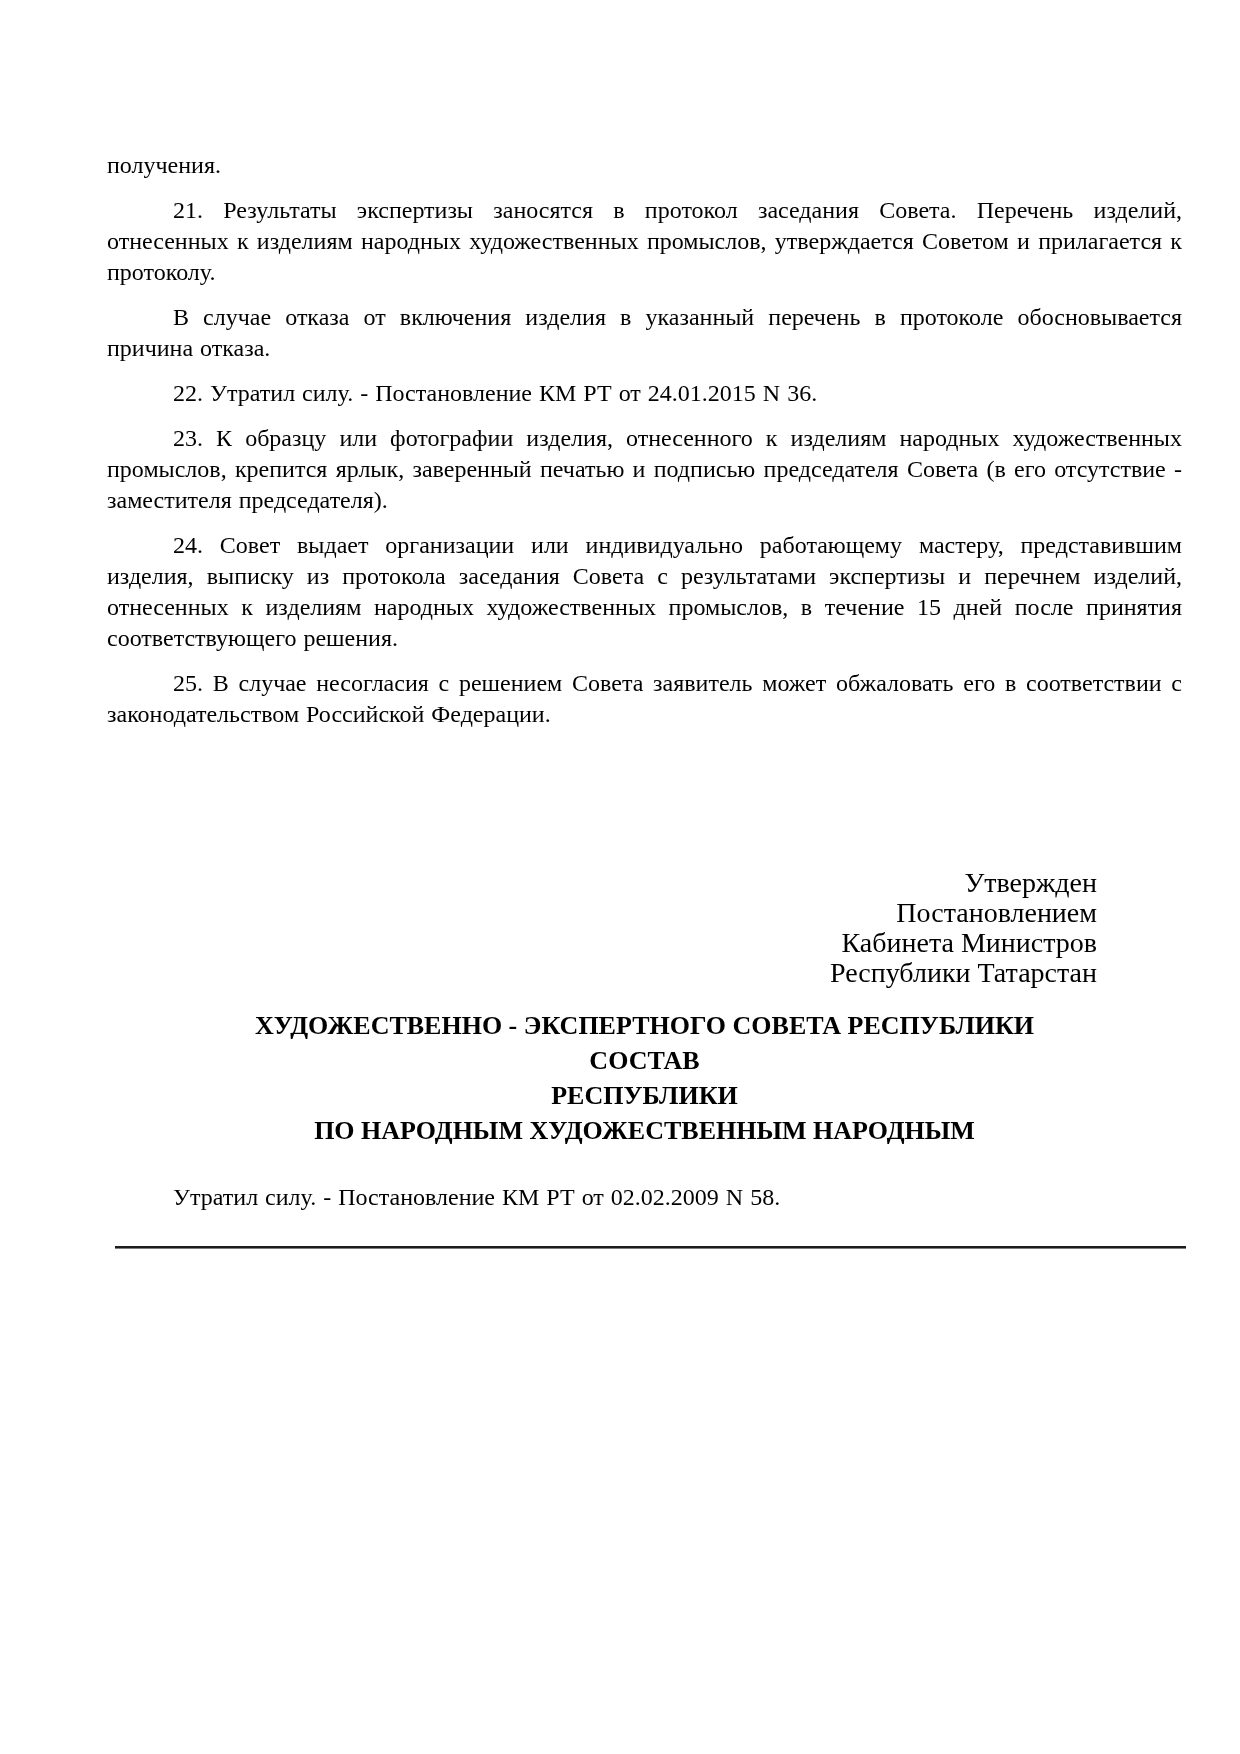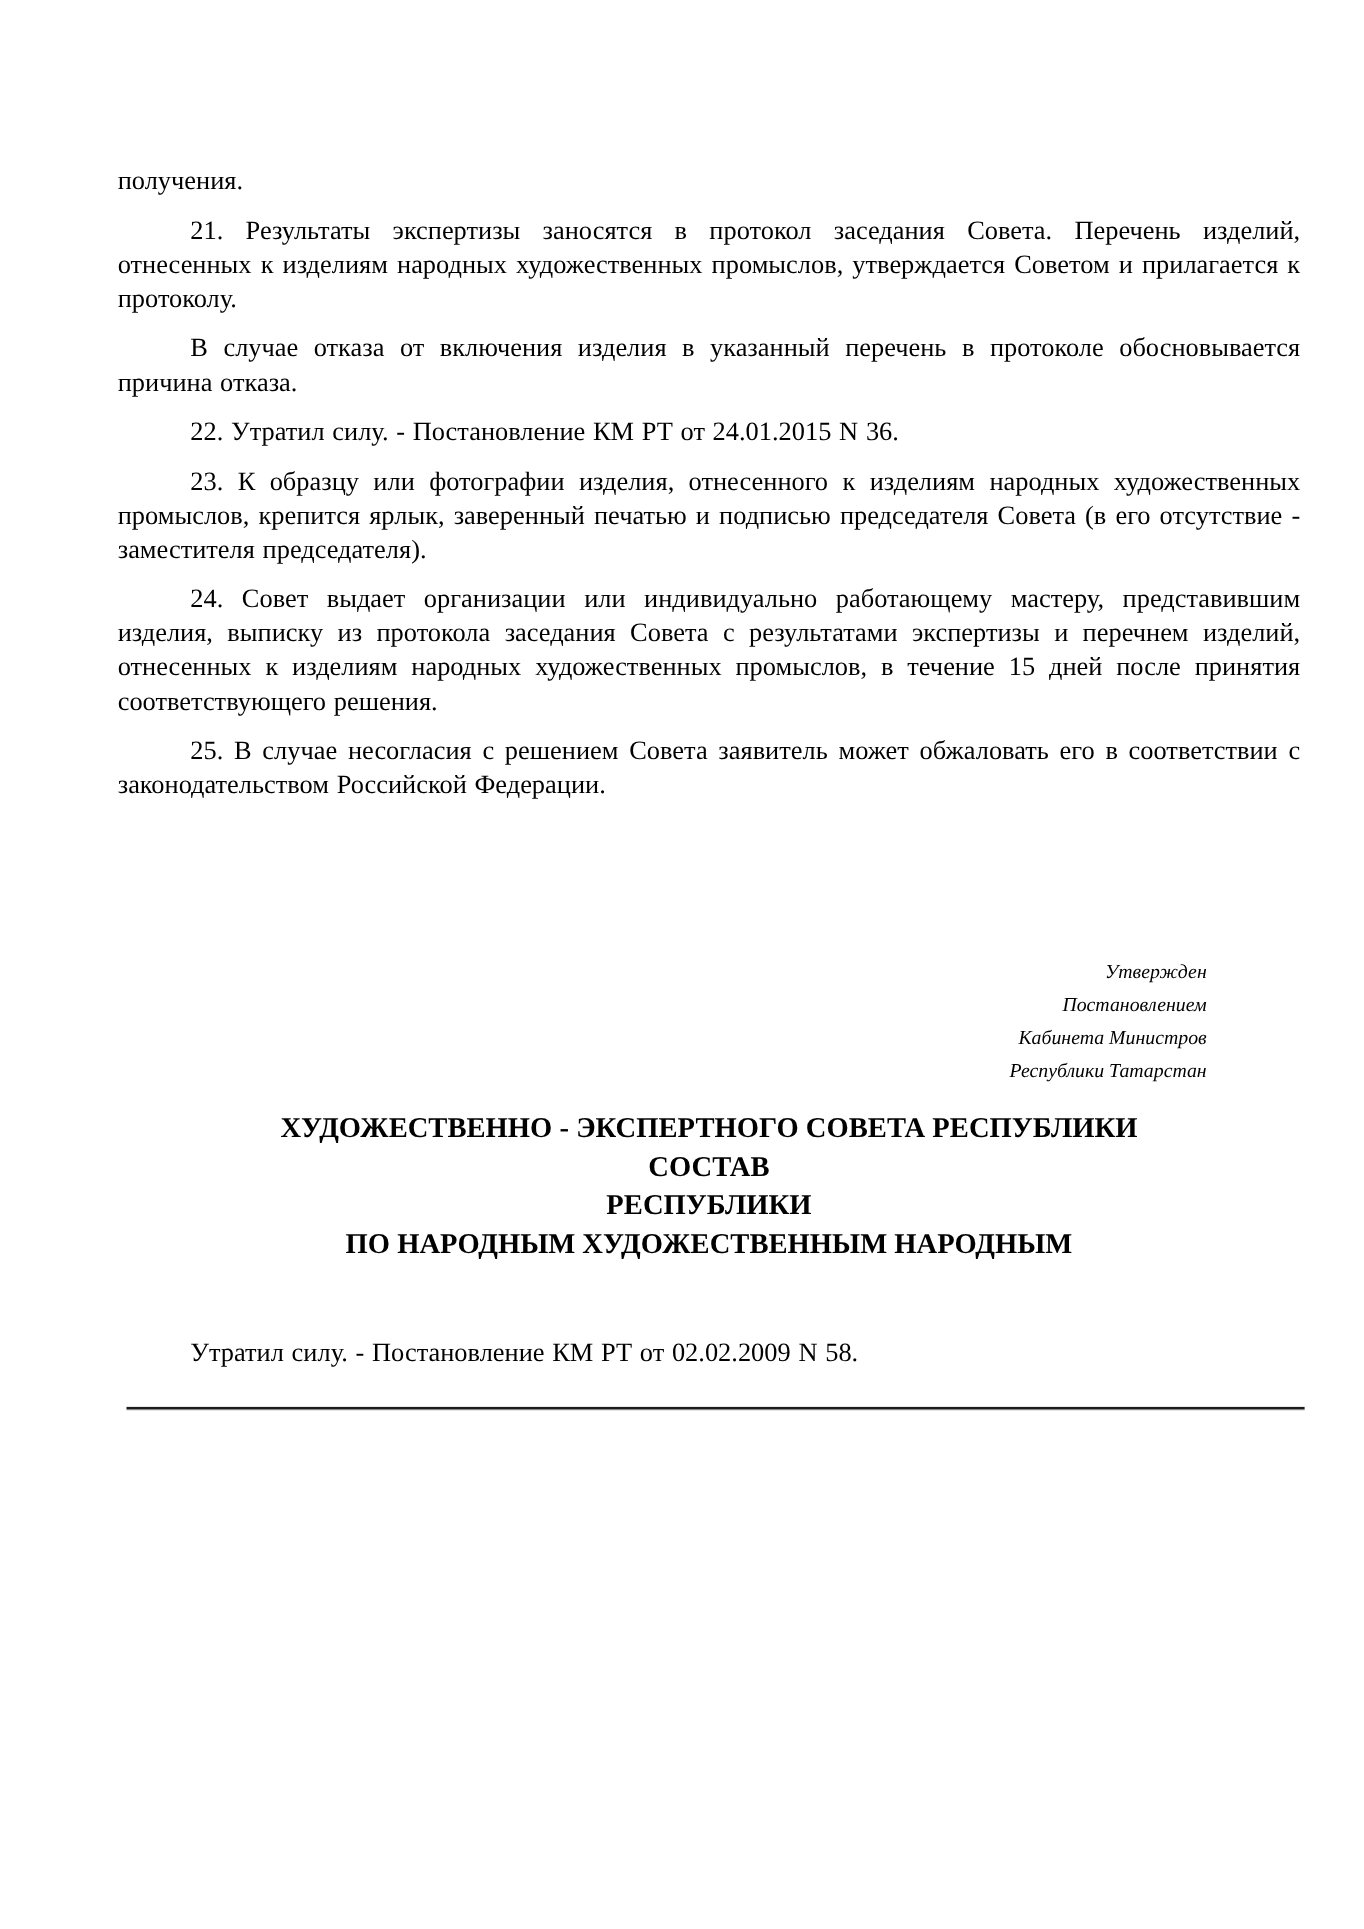--- a/index.html
+++ b/index.html
@@ -23,32 +23,31 @@
     font-size:24px;
     line-height:31px;
     word-spacing:1px;
   }
   .para.first{margin-top:0;}
   .indent{text-indent:66px;margin-top:14px;}
   .justify{text-align:justify;}
   .approval{
     margin:138px 85px 0 0;
     text-align:right;
-    font-size:18px;
+    font-size:28px;
     line-height:30px;
-    font-style:italic;
   }
   .doc-title{
     margin-top:20px;
     text-align:center;
     font-weight:bold;
     font-size:26px;
     line-height:35px;
   }
-  .note{margin-top:67px;}
+  .note{margin-top:34px;}
   .rule{
     margin:33px -4px 0 8px;
     height:0;
     border-top:2px solid var(--rule-dark);
     border-bottom:1px solid var(--rule-light);
   }
 </style>
 </head>
 <body>
 

